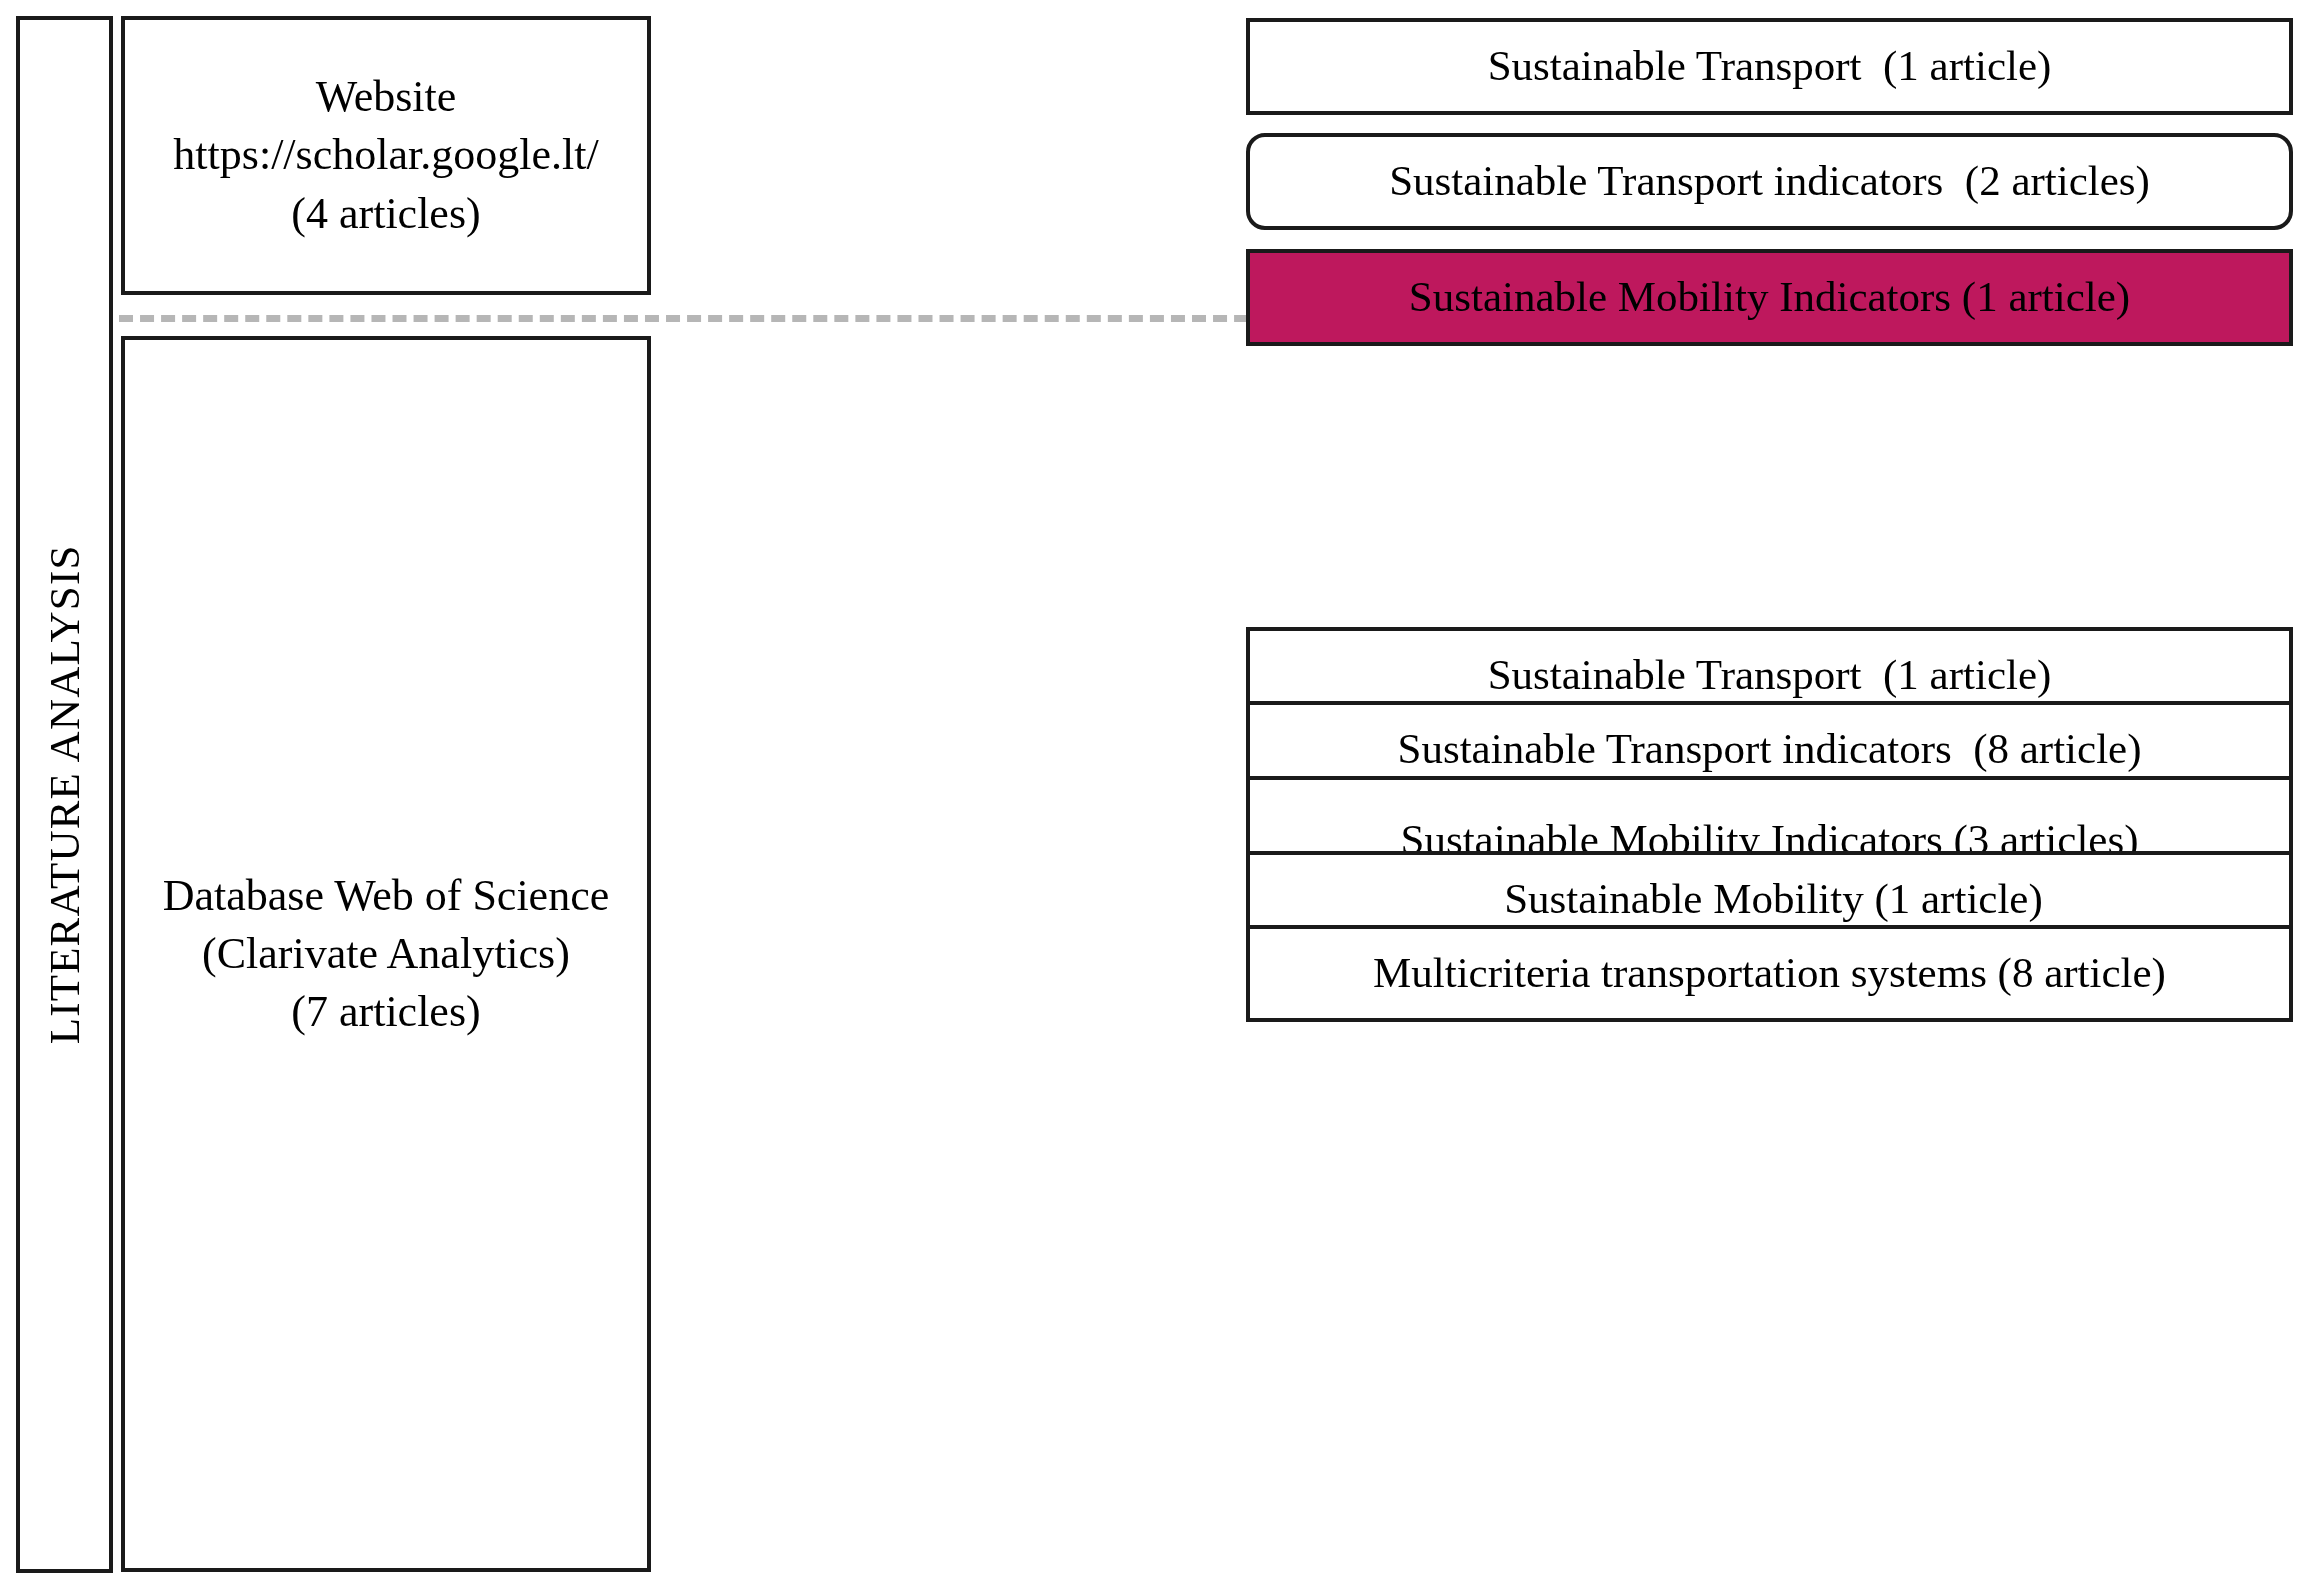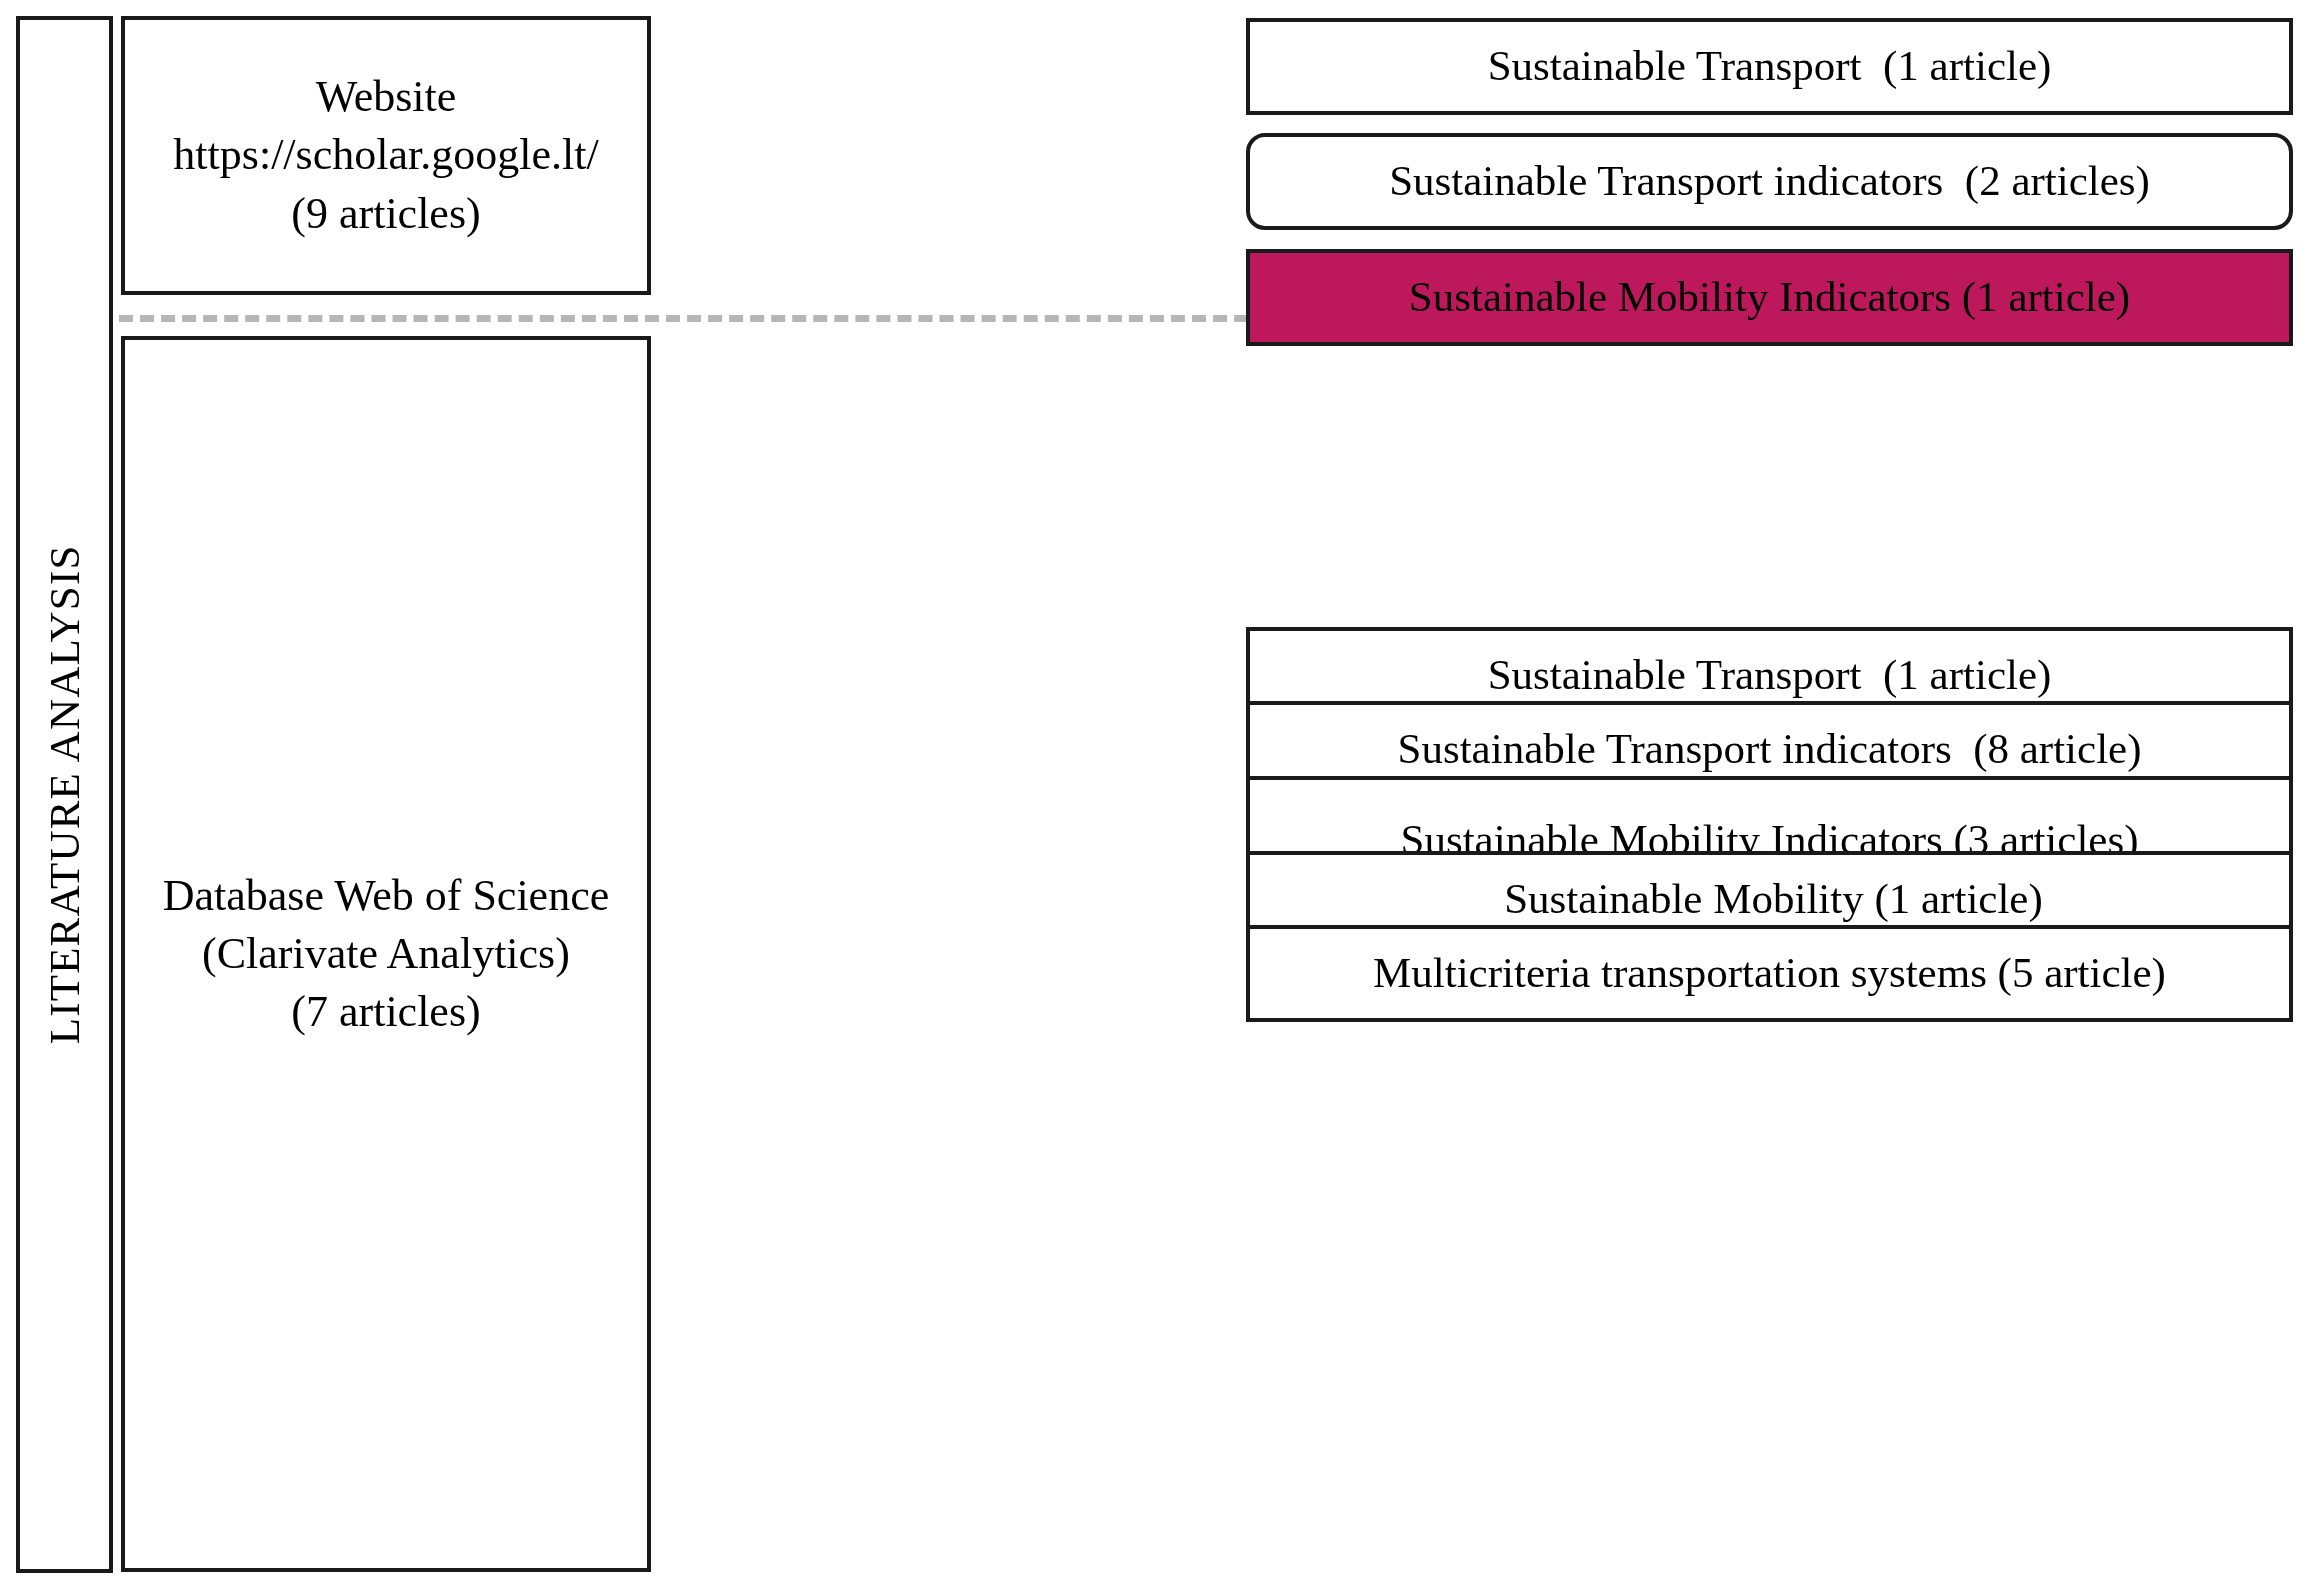--- a/index.html
+++ b/index.html
@@ -104,21 +104,21 @@
 
   <div class="box" id="spine" style="border-color: rgb(26, 26, 26); background: rgb(255, 255, 255);">
     <span id="spine-label">LITERATURE ANALYSIS</span>
   </div>
 
   <div id="separator" style="border-top-color: rgb(182, 182, 182);"></div>
 
   <div class="box" id="source-website" style="border-color: rgb(26, 26, 26); background: rgb(255, 255, 255);">
     <div class="src-text">
       <div>Website https://scholar.google.lt/</div>
-      <div>(9 articles)</div>
+      <div>(4 articles)</div>
     </div>
   </div>
 
   <div class="box" id="source-database" style="border-color: rgb(26, 26, 26); background: rgb(255, 255, 255); justify-content: flex-end;">
     <div class="src-text">
       <div>Database Web of Science (Clarivate Analytics)</div>
       <div>(7 articles)</div>
     </div>
   </div>
 
@@ -138,17 +138,17 @@
   <div class="box topic" id="topic-l1" style="border-color: rgb(26, 26, 26); background: rgb(255, 255, 255);">
     <span class="topic-text">Sustainable Transport indicators  (8 article)</span>
   </div>
   <div class="box topic" id="topic-l2" style="border-color: rgb(26, 26, 26); background: rgb(255, 255, 255); align-items: flex-end;">
     <span class="topic-text">Sustainable Mobility Indicators (3 articles)</span>
   </div>
   <div class="box topic" id="topic-l3" style="border-color: rgb(26, 26, 26); background: rgb(255, 255, 255); padding-left: 8px;">
     <span class="topic-text">Sustainable Mobility (1 article)</span>
   </div>
   <div class="box topic" id="topic-l4" style="border-color: rgb(26, 26, 26); background: rgb(255, 255, 255);">
-    <span class="topic-text">Multicriteria transportation systems (5 article)</span>
+    <span class="topic-text">Multicriteria transportation systems (8 article)</span>
   </div>
 
 </div>
 
 
 </body></html>

